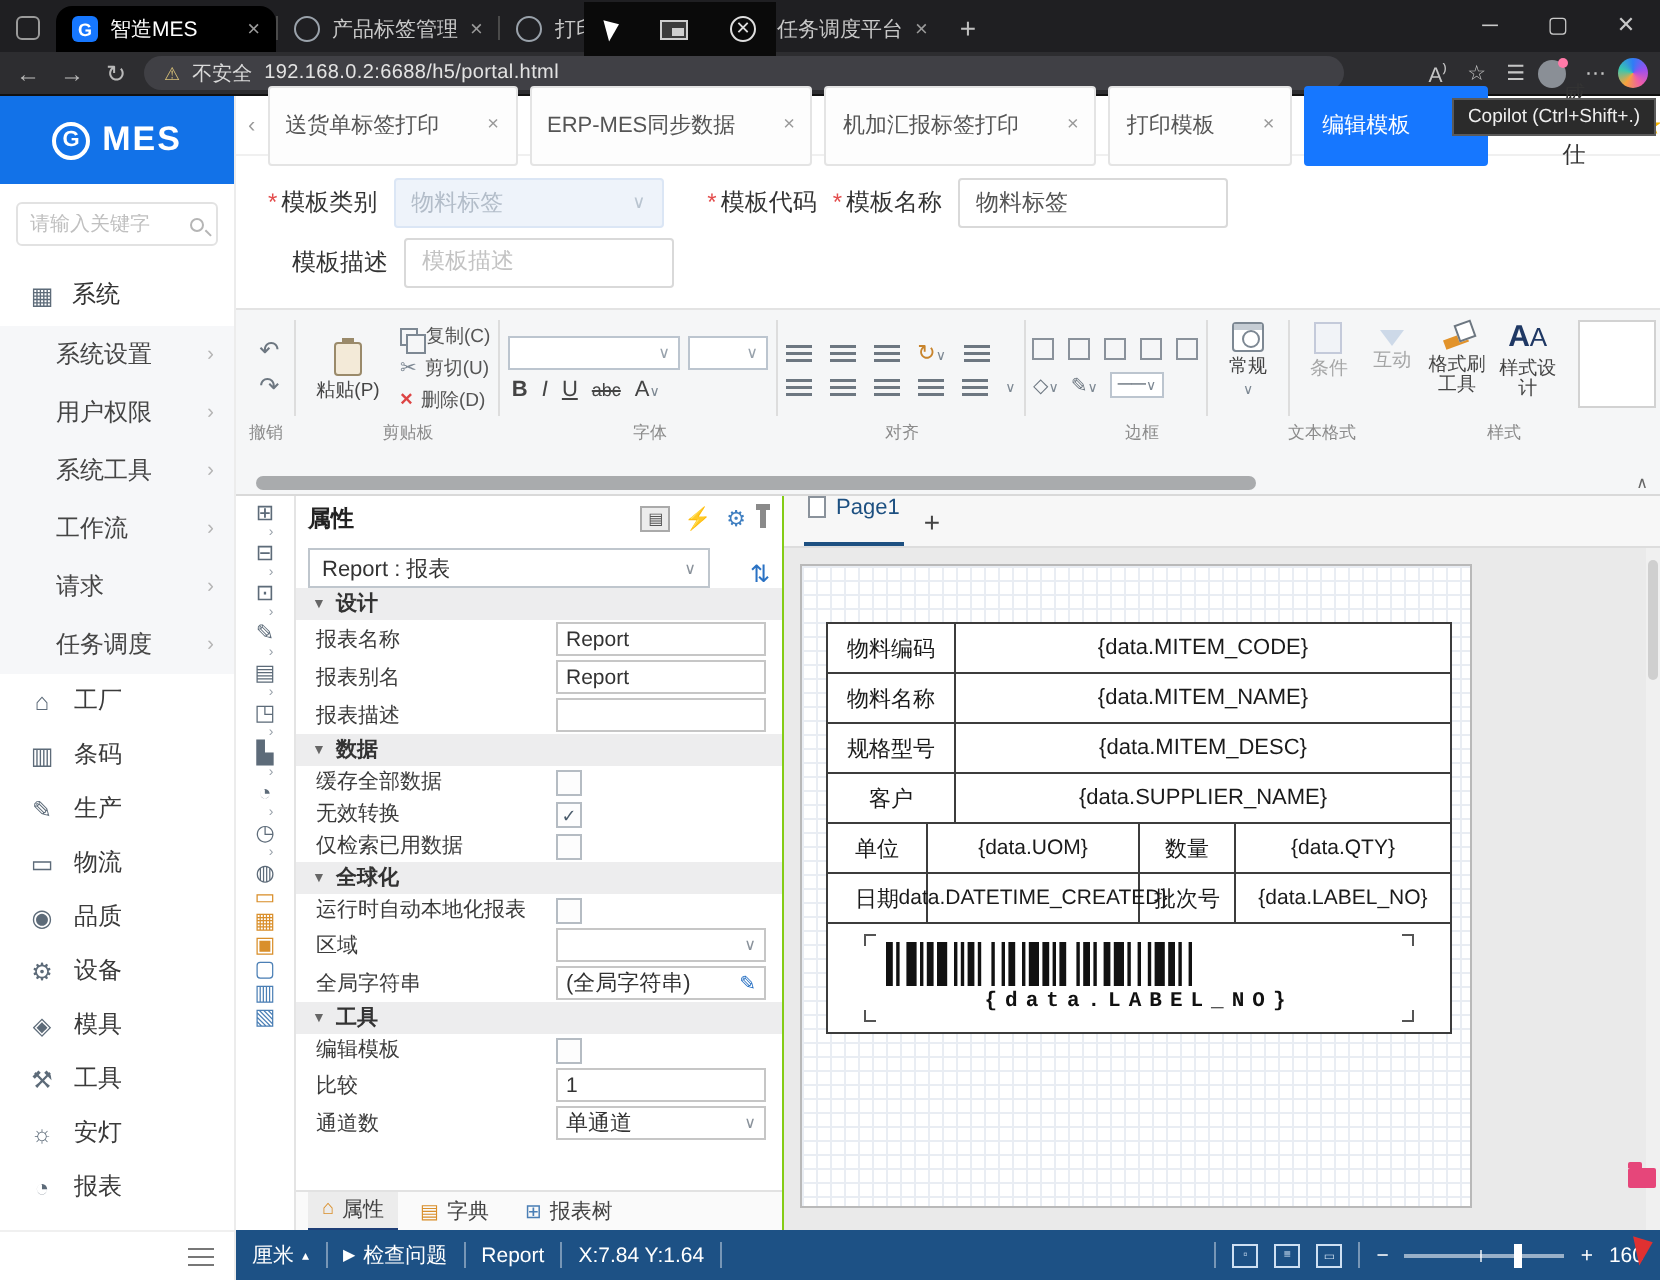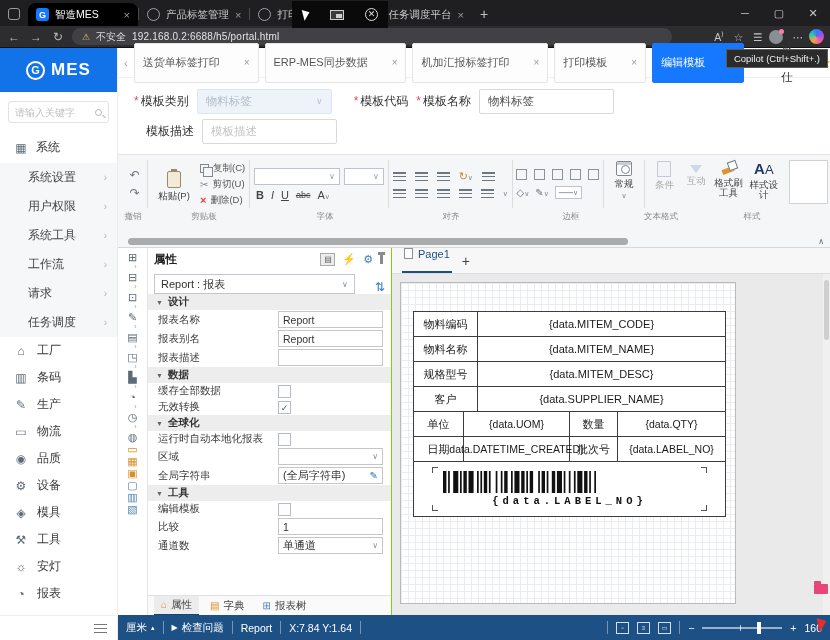--- a/index.html
+++ b/index.html
@@ -699,20 +699,28 @@
                   </span>
                 </div>
                 <div class="prow checked" data-type="checkbox">
                   <span class="plabel">无效转换</span>
                   <span class="pctl">
 
                     <span class="cb"></span>
 
                   </span>
                 </div>
+                <div class="prow" data-type="checkbox">
+                  <span class="plabel">仅检索已用数据</span>
+                  <span class="pctl">
+
+                    <span class="cb"></span>
+
+                  </span>
+                </div>
               </div>
             <div class="psec-h">
                 <span class="tri">▼</span>
                 <span>全球化</span>
               </div>
             <div>
 
             <div class="prow" data-type="checkbox">
                   <span class="plabel">运行时自动本地化报表</span>
                   <span class="pctl">

